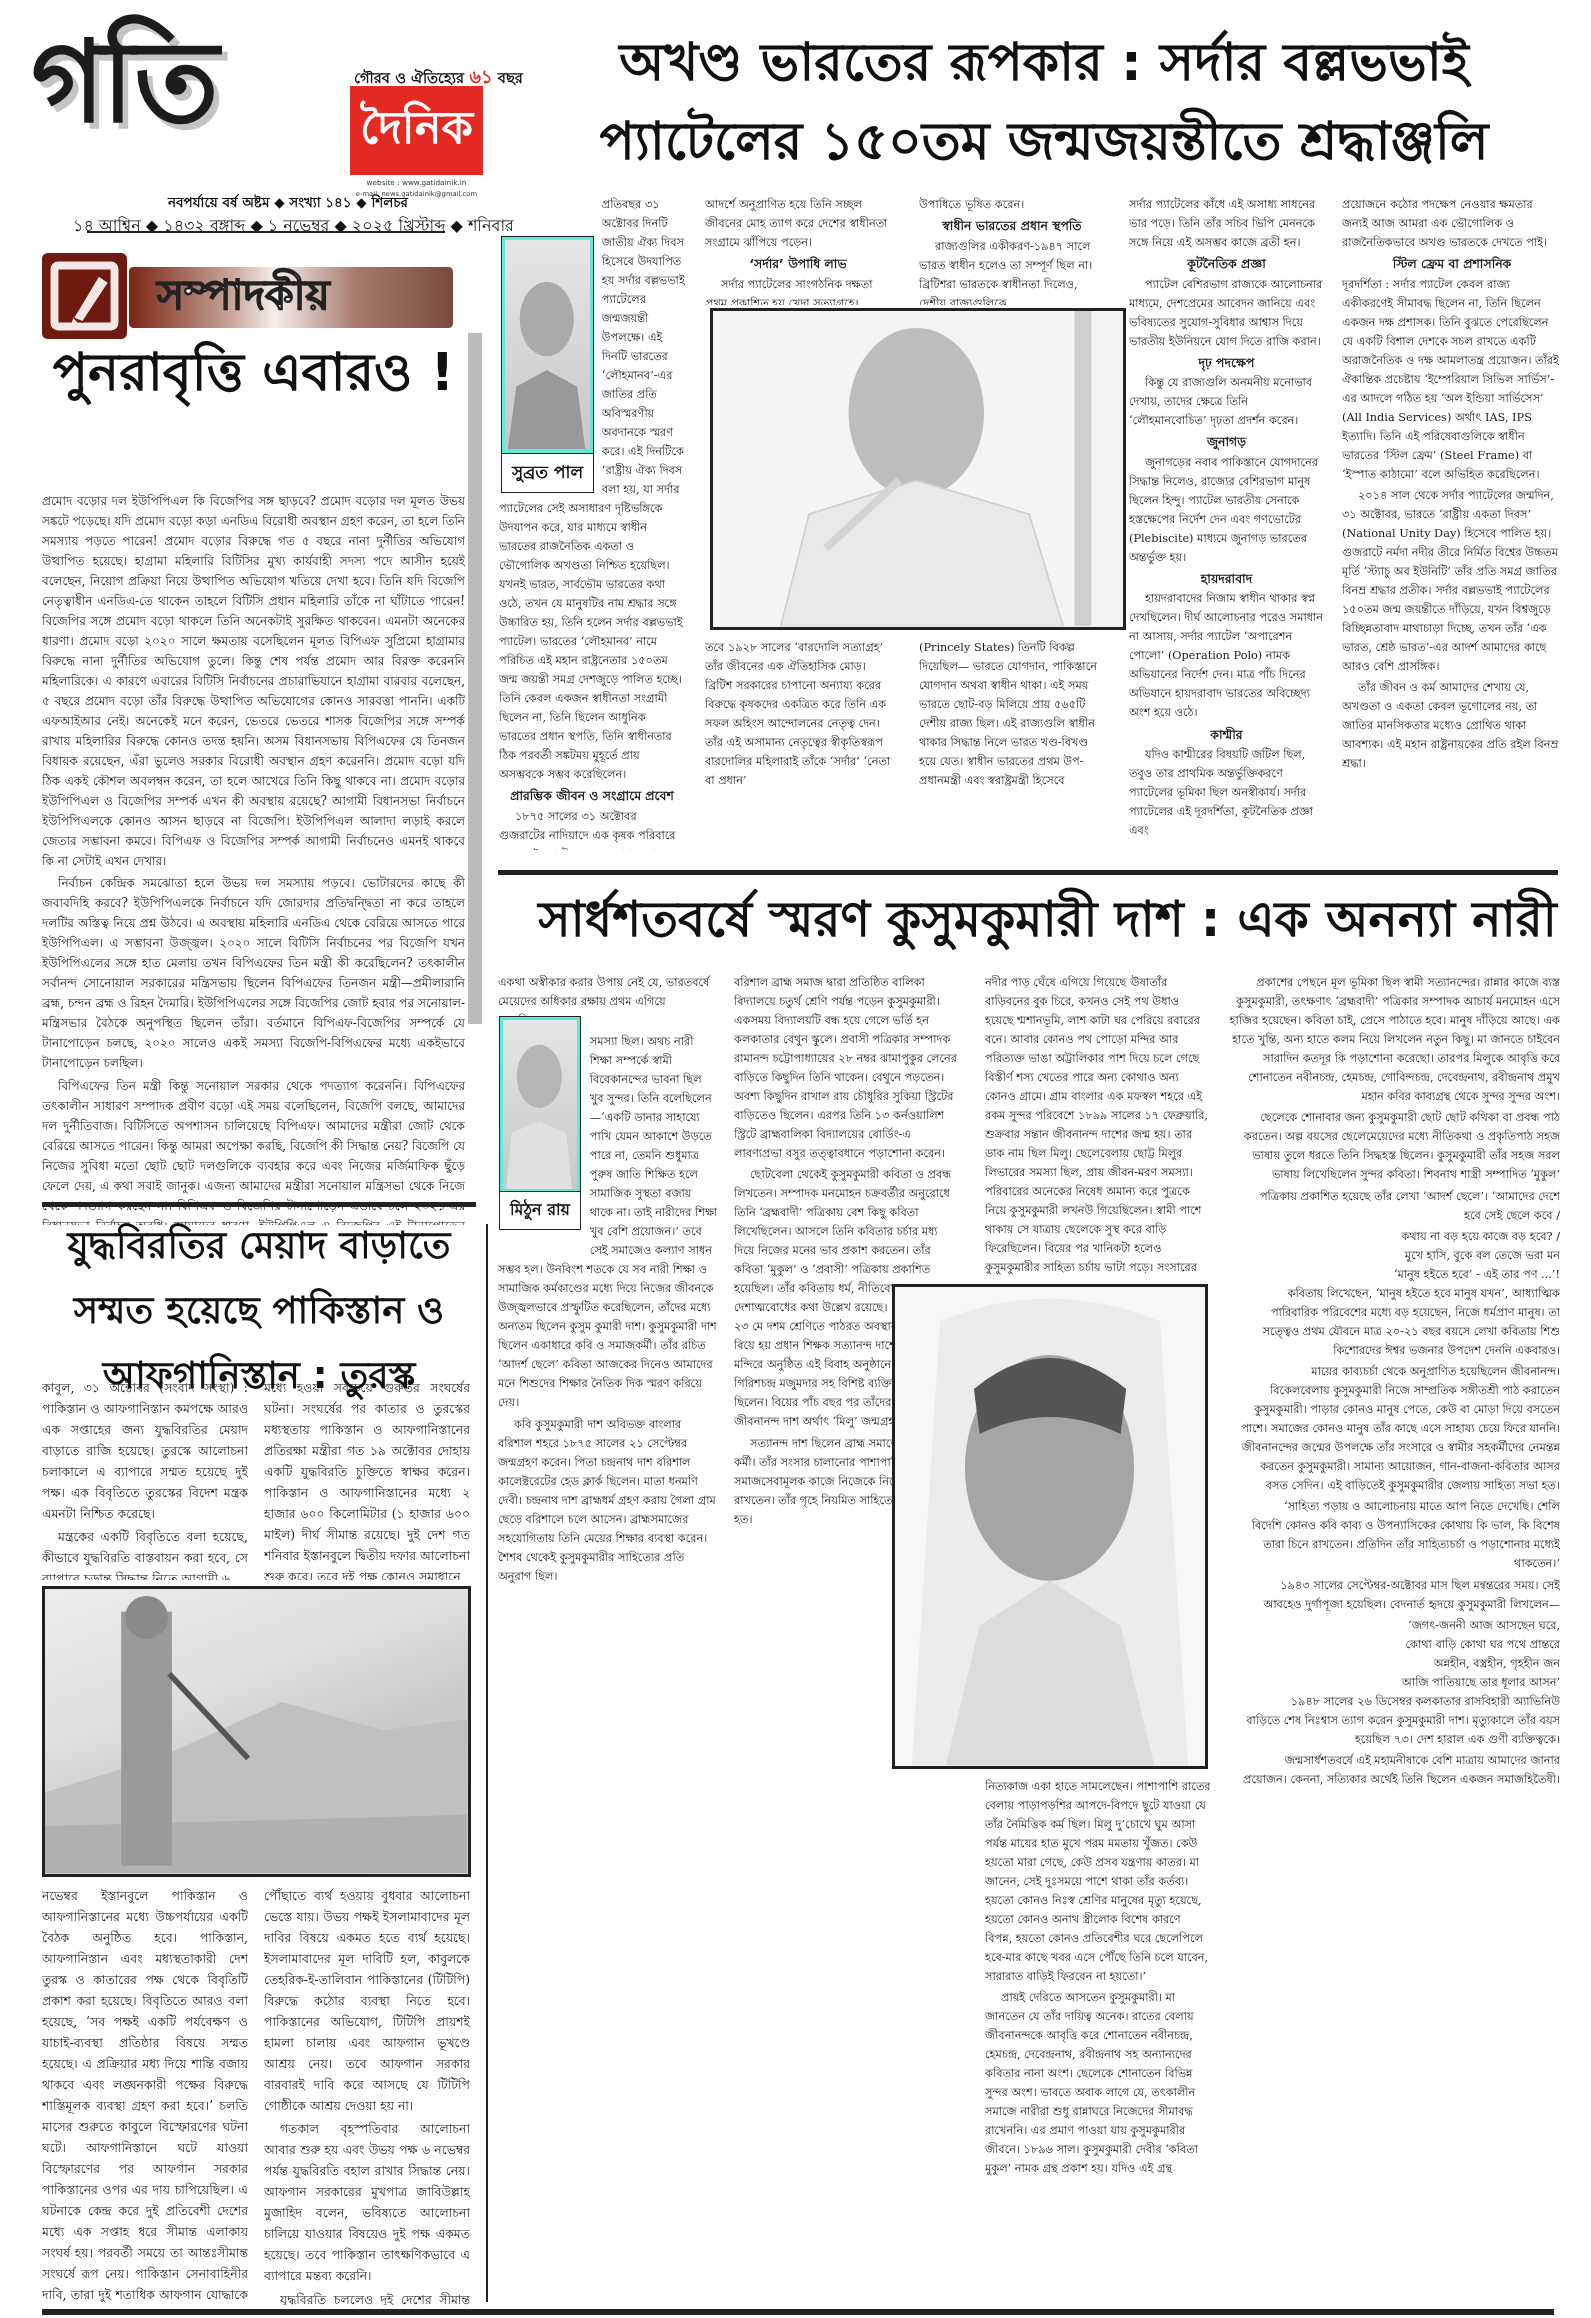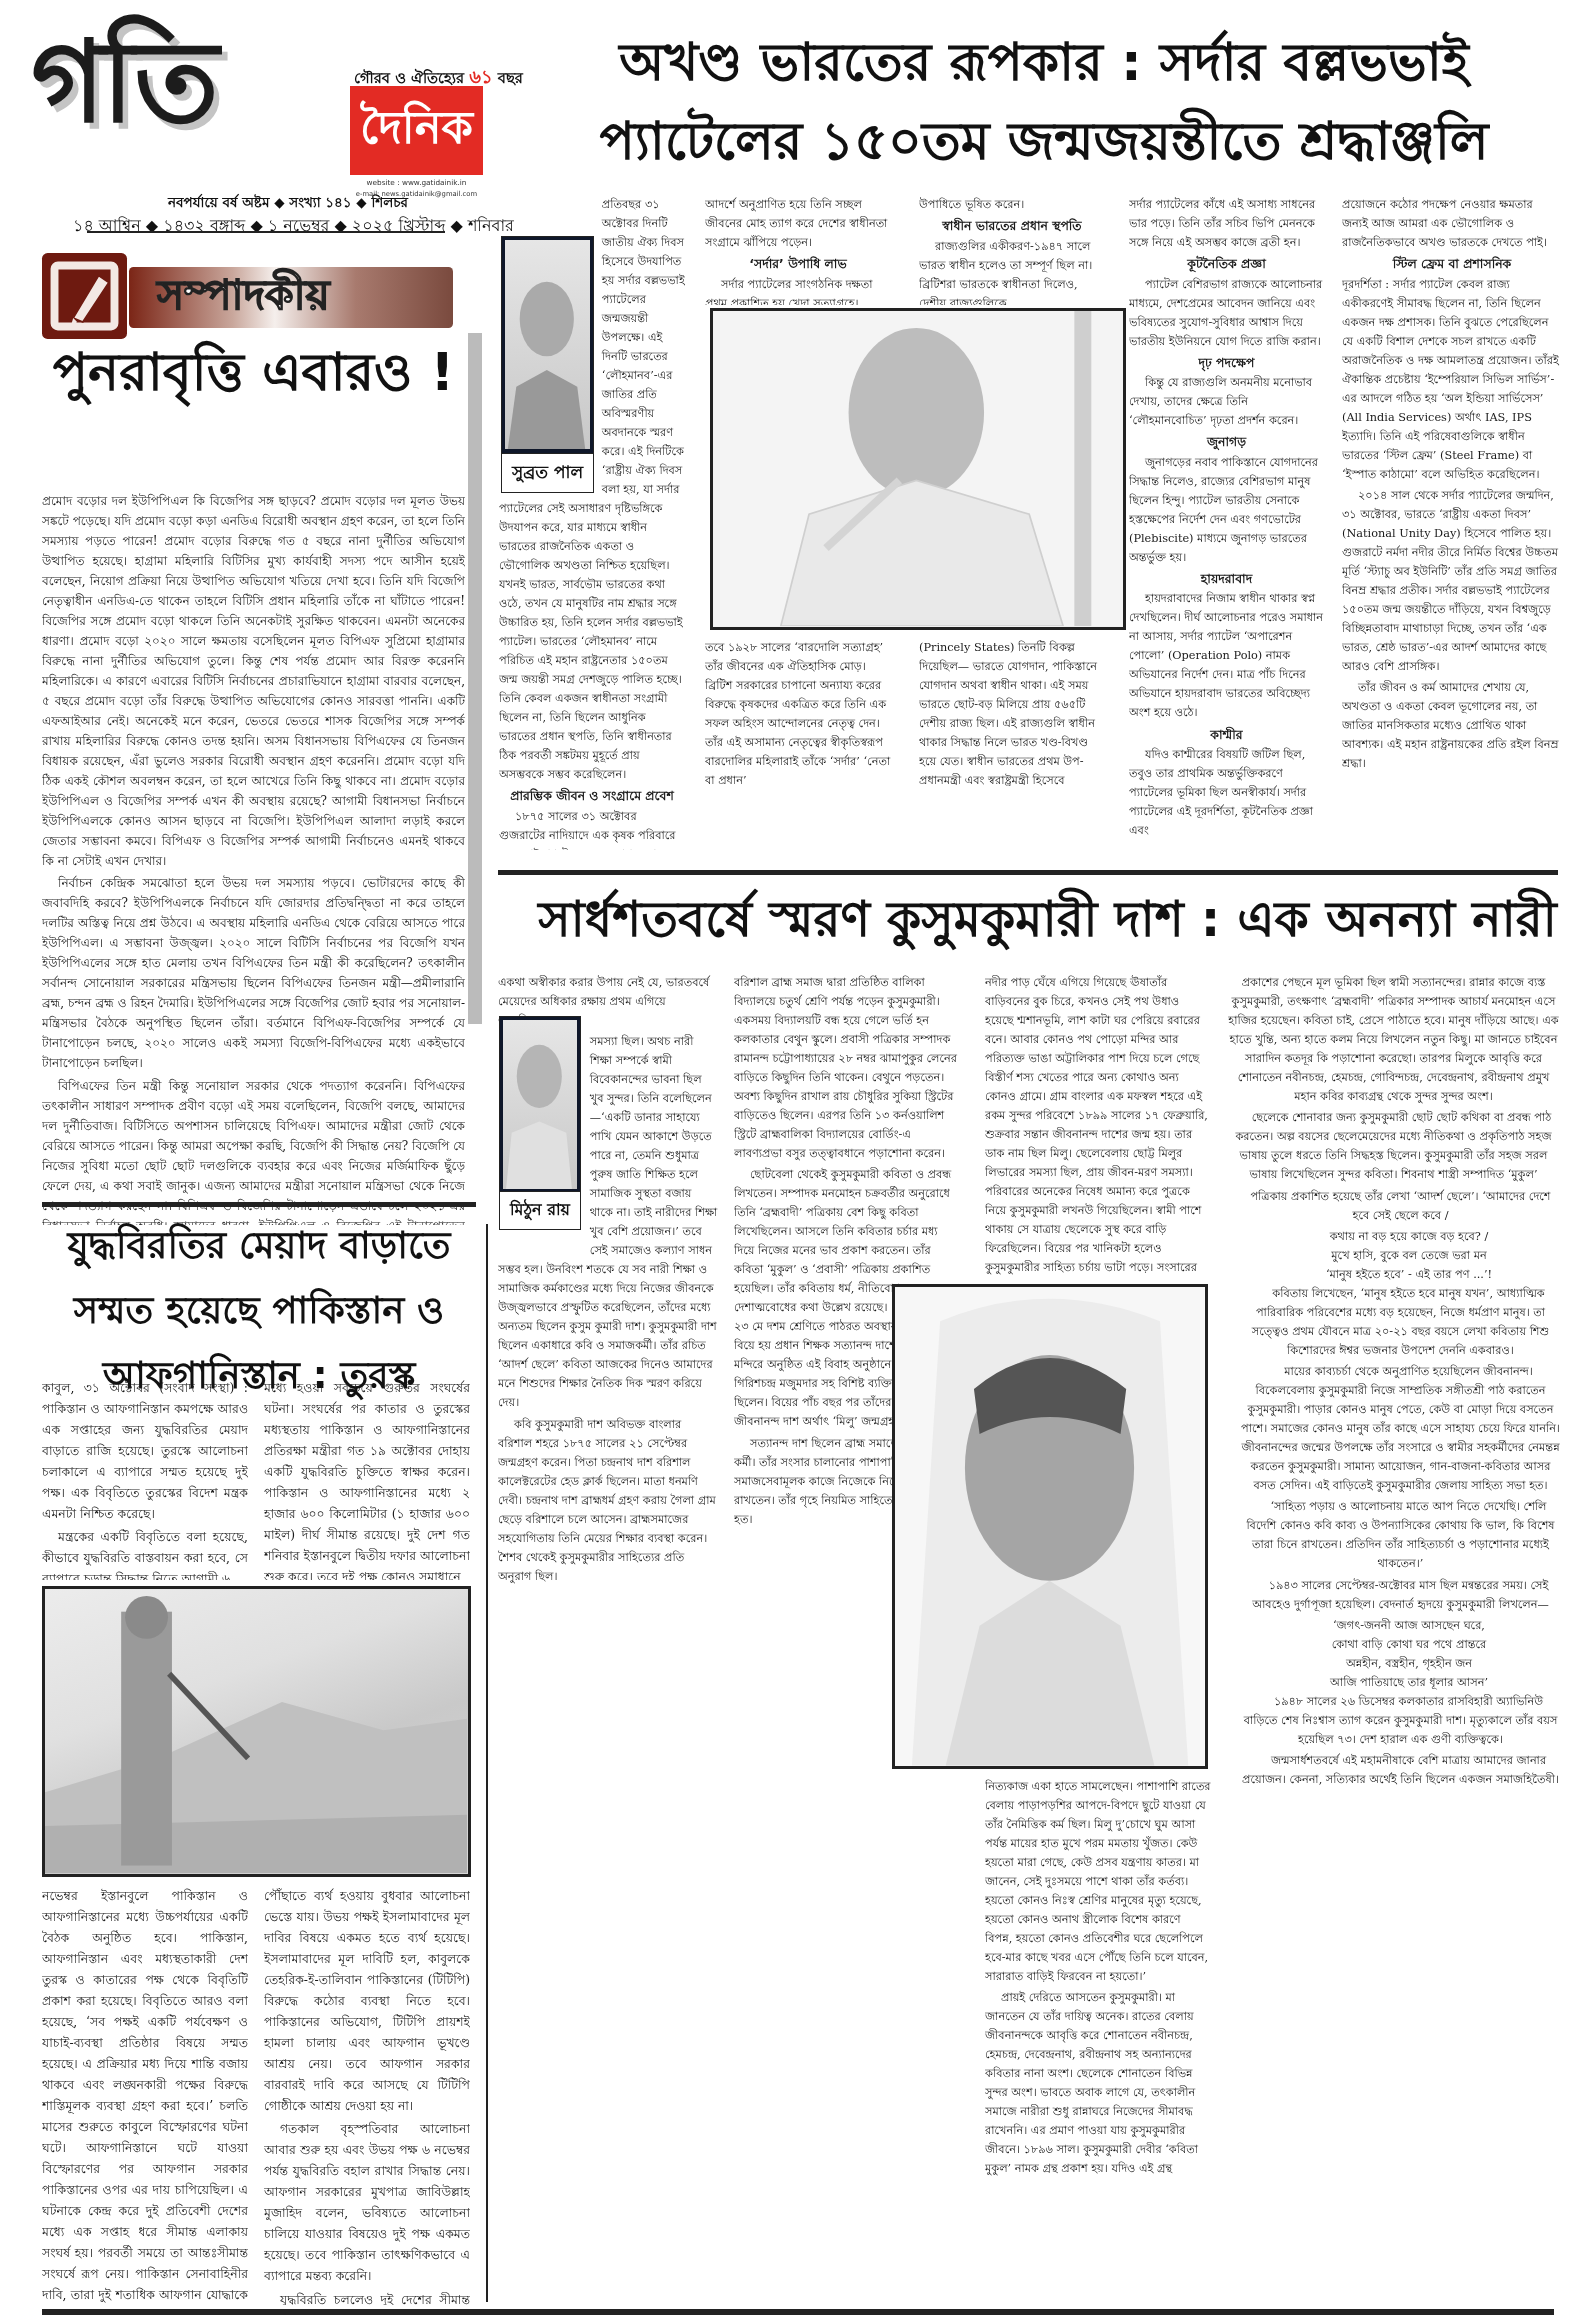--- a/index.html
+++ b/index.html
@@ -7,21 +7,21 @@
   body { width: 1591px; height: 2319px; position: relative; overflow: hidden;
          font-family: "DejaVu Sans", sans-serif; color: #111; }
   .abs { position: absolute; }
   .body-text { font-family: "DejaVu Serif", serif; font-size: 11.3px; line-height: 19px; text-align: justify; color: #1a1a1a; }
   .body-text p { margin-bottom: 2.3px; text-indent: 16px; }
   .body-text p.noindent { text-indent: 0; }
   .subhead { font-family: "DejaVu Sans", sans-serif; font-weight: bold; font-size: 12.4px; text-align: center; line-height: 20.3px; }
   .col { position: absolute; overflow: hidden; }
   .rule { position: absolute; background: #222; }
   .photo { position: absolute; border: 3.4px solid #222; overflow: hidden; }
-  .byline-box { position: absolute; border: 1.7px solid #222; background: #0f172a; }
+  .byline-box { position: absolute; border: 1.7px solid #222; background: #5eead4; }
   .byline-box .face { position: absolute; left: 3.4px; right: 3.4px; top: 3.4px; background: linear-gradient(180deg,#e6e6e6,#c8c8c8); }
   .byline-box .name { position: absolute; left: 0; right: 0; bottom: 0; text-align: center; font-weight: bold; font-family: "DejaVu Sans", sans-serif; font-size: 17px; border-top: 1.7px solid #222; background:#fff; }
 </style>
 </head>
 <body>
 
 <div class="abs" style="left:0;top:0;width:497px;height:203px;">
   <div class="abs" style="left:31px;top:17px;font-family:'DejaVu Sans',sans-serif;font-weight:bold;font-size:113px;line-height:130px;color:#1c1c1c;text-shadow:5.6px 5.6px 0 #c4c4c4;letter-spacing:-3.4px;">গতি</div>
   <div class="abs" style="left:354px;top:63px;font-size:14.7px;font-weight:bold;white-space:nowrap;">
     <span>গৌরব ও ঐতিহ্যের</span>
@@ -208,21 +208,21 @@
 </div>
 
 <div class="col body-text" style="left:985px;top:973px;width:226px;height:308px;font-size:11.3px;line-height:19px;text-align:left;">
   <p class="noindent">নদীর পাড় ঘেঁষে এগিয়ে গিয়েছে ঊষাতাঁর বাড়িবনের বুক চিরে, কখনও সেই পথ উধাও হয়েছে শ্মশানভূমি, লাশ কাটা ঘর পেরিয়ে রবারের বনে। আবার কোনও পথ পোড়ো মন্দির আর পরিত্যক্ত ভাঙা অট্টালিকার পাশ দিয়ে চলে গেছে বিস্তীর্ণ শস্য খেতের পারে অন্য কোথাও অন্য কোনও গ্রামে। গ্রাম বাংলার এক মফস্বল শহরে এই রকম সুন্দর পরিবেশে ১৮৯৯ সালের ১৭ ফেব্রুয়ারি, শুক্রবার সন্তান জীবনানন্দ দাশের জন্ম হয়। তার ডাক নাম ছিল মিলু। ছেলেবেলায় ছোট্ট মিলুর লিভারের সমস্যা ছিল, প্রায় জীবন-মরণ সমস্যা। পরিবারের অনেকের নিষেধ অমান্য করে পুত্রকে নিয়ে কুসুমকুমারী লখনউ গিয়েছিলেন। স্বামী পাশে থাকায় সে যাত্রায় ছেলেকে সুস্থ করে বাড়ি ফিরেছিলেন। বিয়ের পর খানিকটা হলেও কুসুমকুমারীর সাহিত্য চর্চায় ভাটা পড়ে। সংসারের</p>
 </div>
 <div class="col body-text" style="left:985px;top:1777px;width:226px;height:528px;font-size:11.3px;line-height:19px;text-align:left;">
   <p class="noindent">নিত্যকাজ একা হাতে সামলেছেন। পাশাপাশি রাতের বেলায় পাড়াপড়শির আপদে-বিপদে ছুটে যাওয়া যে তাঁর নৈমিত্তিক কর্ম ছিল। মিলু দু’চোখে ঘুম আসা পর্যন্ত মায়ের হাত মুখে পরম মমতায় খুঁজত। কেউ হয়তো মারা গেছে, কেউ প্রসব যন্ত্রণায় কাতর। মা জানেন, সেই দুঃসময়ে পাশে থাকা তাঁর কর্তব্য। হয়তো কোনও নিঃস্ব শ্রেণির মানুষের মৃত্যু হয়েছে, হয়তো কোনও অনাথ স্ত্রীলোক বিশেষ কারণে বিপন্ন, হয়তো কোনও প্রতিবেশীর ঘরে ছেলেপিলে হবে-মার কাছে খবর এসে পৌঁছে তিনি চলে যাবেন, সারারাত বাড়িই ফিরবেন না হয়তো।’</p>
   <p>প্রায়ই দেরিতে আসতেন কুসুমকুমারী। মা জানতেন যে তাঁর দায়িত্ব অনেক। রাতের বেলায় জীবনানন্দকে আবৃত্তি করে শোনাতেন নবীনচন্দ্র, হেমচন্দ্র, দেবেন্দ্রনাথ, রবীন্দ্রনাথ সহ অন্যান্যদের কবিতার নানা অংশ। ছেলেকে শোনাতেন বিভিন্ন সুন্দর অংশ। ভাবতে অবাক লাগে যে, তৎকালীন সমাজে নারীরা শুধু রান্নাঘরে নিজেদের সীমাবদ্ধ রাখেননি। এর প্রমাণ পাওয়া যায় কুসুমকুমারীর জীবনে। ১৮৯৬ সাল। কুসুমকুমারী দেবীর ‘কবিতা মুকুল’ নামক গ্রন্থ প্রকাশ হয়। যদিও এই গ্রন্থ</p>
 </div>
 
-<div class="col body-text" style="left:1227px;top:973px;width:333px;height:1332px;font-size:11.3px;line-height:19px;text-align:center;">
+<div class="col body-text" style="left:1227px;top:973px;width:333px;height:1332px;font-size:11.3px;line-height:19px;text-align:right;">
   <p class="noindent">প্রকাশের পেছনে মূল ভূমিকা ছিল স্বামী সত্যানন্দের। রান্নার কাজে ব্যস্ত কুসুমকুমারী, তৎক্ষণাৎ ‘ব্রহ্মবাদী’ পত্রিকার সম্পাদক আচার্য মনমোহন এসে হাজির হয়েছেন। কবিতা চাই, প্রেসে পাঠাতে হবে। মানুষ দাঁড়িয়ে আছে। এক হাতে খুন্তি, অন্য হাতে কলম নিয়ে লিখলেন নতুন কিছু। মা জানতে চাইবেন সারাদিন কতদূর কি পড়াশোনা করেছো। তারপর মিলুকে আবৃত্তি করে শোনাতেন নবীনচন্দ্র, হেমচন্দ্র, গোবিন্দচন্দ্র, দেবেন্দ্রনাথ, রবীন্দ্রনাথ প্রমুখ মহান কবির কাব্যগ্রন্থ থেকে সুন্দর সুন্দর অংশ।</p>
   <p>ছেলেকে শোনাবার জন্য কুসুমকুমারী ছোট ছোট কথিকা বা প্রবন্ধ পাঠ করতেন। অল্প বয়সের ছেলেমেয়েদের মধ্যে নীতিকথা ও প্রকৃতিপাঠ সহজ ভাষায় তুলে ধরতে তিনি সিদ্ধহস্ত ছিলেন। কুসুমকুমারী তাঁর সহজ সরল ভাষায় লিখেছিলেন সুন্দর কবিতা। শিবনাথ শাস্ত্রী সম্পাদিত ‘মুকুল’</p>
   <div style="padding-left:14px;">
     <p class="noindent">পত্রিকায় প্রকাশিত হয়েছে তাঁর লেখা ‘আদর্শ ছেলে’। ‘আমাদের দেশে হবে সেই ছেলে কবে /</p>
     <div style="padding-left:17px;">
       <div>কথায় না বড় হয়ে কাজে বড় হবে? /</div>
       <div>মুখে হাসি, বুকে বল তেজে ভরা মন</div>
       <div>‘মানুষ হইতে হবে’ - এই তার পণ ...’!</div>
     </div>
     <p>কবিতায় লিখেছেন, ‘মানুষ হইতে হবে মানুষ যখন’, আধ্যাত্মিক পারিবারিক পরিবেশের মধ্যে বড় হয়েছেন, নিজে ধর্মপ্রাণ মানুষ। তা সত্ত্বেও প্রথম যৌবনে মাত্র ২০-২১ বছর বয়সে লেখা কবিতায় শিশু কিশোরদের ঈশ্বর ভজনার উপদেশ দেননি একবারও।</p>

